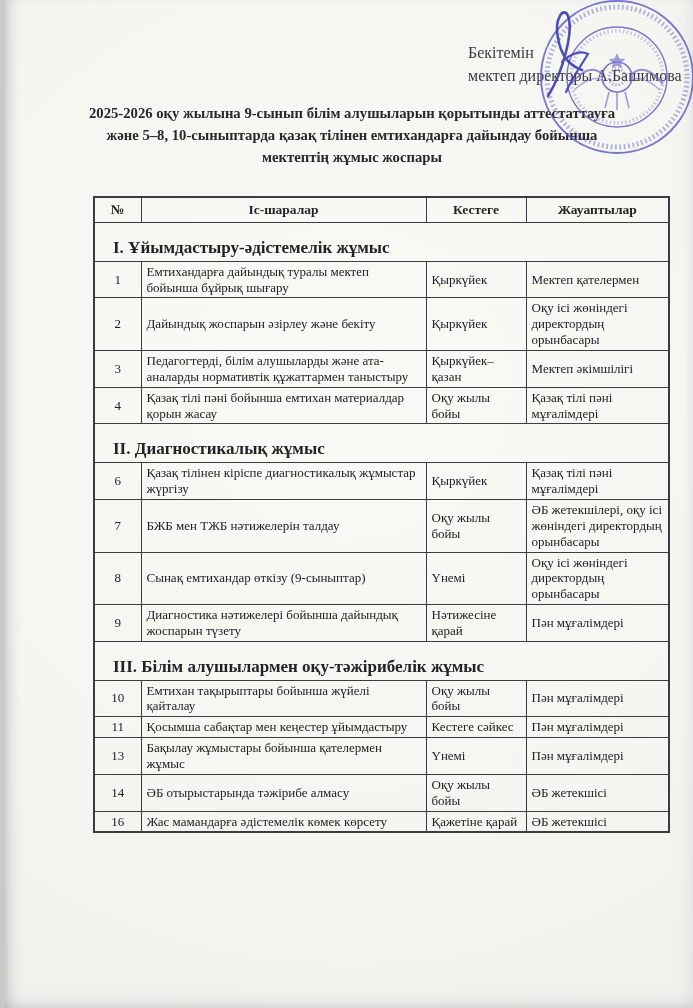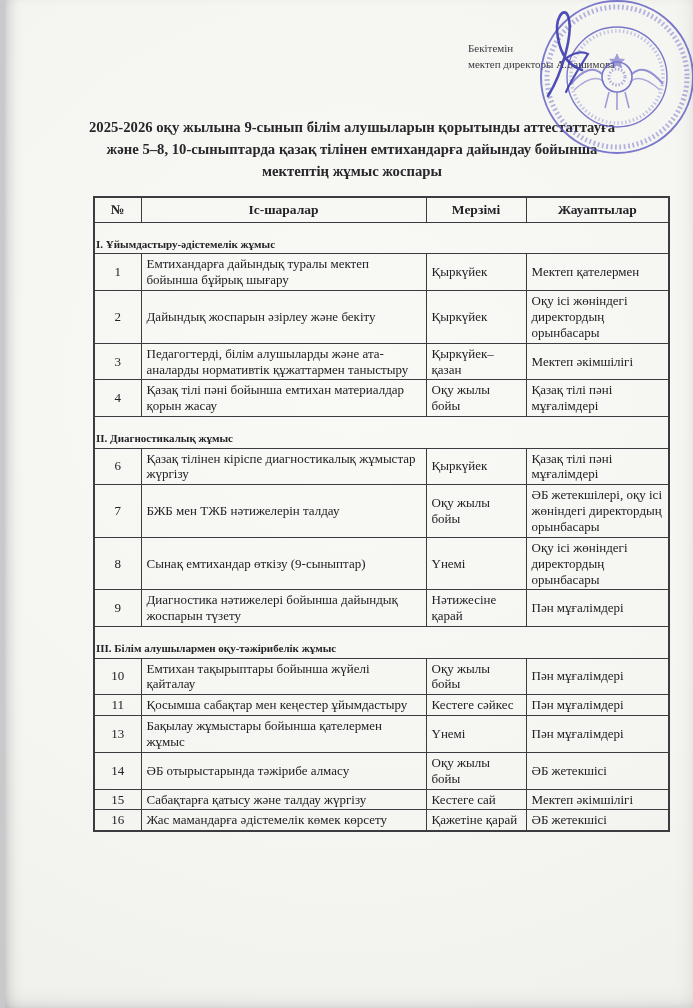--- a/index.html
+++ b/index.html
@@ -8,24 +8,24 @@
     background:#c7c9cb;
     font-family:"Liberation Serif", serif;
   }
   .paper {
     position:absolute; left:5px; top:0; width:688px; height:1008px;
     background: radial-gradient(ellipse 120% 80% at 50% 38%, #f9f9f6 0%, #f5f5f2 55%, #eeeeea 100%);
     box-shadow: inset 12px 0 18px -14px rgba(60,60,70,.45), inset -6px -10px 24px -18px rgba(90,90,100,.5);
   }
   .approval {
     position:absolute; left:463px; top:41px;
-    font-size:11px; line-height:1.45; color:#3a3a40; z-index:2;
+    font-size:16px; line-height:1.45; color:#3a3a40; z-index:2;
   }
   .doc-title {
-    position:absolute; left:40px; top:116px; width:614px;
+    position:absolute; left:40px; top:102px; width:614px;
     text-align:center; font-weight:bold; font-size:14.7px; line-height:1.5;
     color:#28282c; z-index:2;
   }
   .stamp-svg { position:absolute; left:524px; top:-8px; z-index:3; opacity:.8; pointer-events:none; }
   .sig-svg   { position:absolute; left:505px; top:4px;  z-index:4; opacity:.9; pointer-events:none; }
   table.plan {
     position:absolute; left:88px; top:196px; width:575px; z-index:2;
     border-collapse:collapse; border:2px solid #3b3b40;
     color:#222226; table-layout:fixed;
   }
@@ -36,21 +36,21 @@
   table.plan td {
     border:1px solid #3b3b40; font-size:13px; line-height:1.22;
     padding:2px 5px; vertical-align:middle;
   }
   td.cell-num  { text-align:center; }
   td.cell-term { text-align:left; }
   td.cell-resp { }
   tr.section-row td {
     border-left:none; border-right:none; border-top:none;
     border-bottom:1px solid #3b3b40;
-    font-weight:bold; font-size:11px; padding:15px 2px 2px 1px;
+    font-weight:bold; font-size:17px; padding:15px 2px 2px 18px;
     color:#232327;
   }
   col.c-num  { width:47px; }
   col.c-act  { width:285px; }
   col.c-term { width:100px; }
   col.c-resp { width:143px; }
 </style>
 </head>
 <body>
 
@@ -93,21 +93,21 @@
     <colgroup>
       <col class="c-num">
         <col class="c-act">
         <col class="c-term">
         <col class="c-resp">
     </colgroup>
     <thead>
       <tr>
           <th>№</th>
           <th>Іс-шаралар</th>
-          <th>Мерзімі</th>
+          <th>Кестеге</th>
           <th>Жауаптылар</th>
         </tr>
     </thead>
     <tbody>
         <tr class="section-row">
           <td colspan="4">І. Ұйымдастыру-әдістемелік жұмыс</td>
         </tr>
         <tr>
           <td class="cell-num">1</td>
           <td class="cell-act">Емтихандарға дайындық туралы мектеп бойынша бұйрық шығару</td>
@@ -180,26 +180,20 @@
           <td class="cell-term">Үнемі</td>
           <td class="cell-resp">Пән мұғалімдері</td>
         </tr>
         <tr>
           <td class="cell-num">14</td>
           <td class="cell-act">ӘБ отырыстарында тәжірибе алмасу</td>
           <td class="cell-term">Оқу жылы бойы</td>
           <td class="cell-resp">ӘБ жетекшісі</td>
         </tr>
         <tr>
-          <td class="cell-num">15</td>
-          <td class="cell-act">Сабақтарға қатысу және талдау жүргізу</td>
-          <td class="cell-term">Кестеге сай</td>
-          <td class="cell-resp">Мектеп әкімшілігі</td>
-        </tr>
-        <tr>
           <td class="cell-num">16</td>
           <td class="cell-act">Жас мамандарға әдістемелік көмек көрсету</td>
           <td class="cell-term">Қажетіне қарай</td>
           <td class="cell-resp">ӘБ жетекшісі</td>
         </tr>
       </tbody>
   </table>
 
 </div>
 

